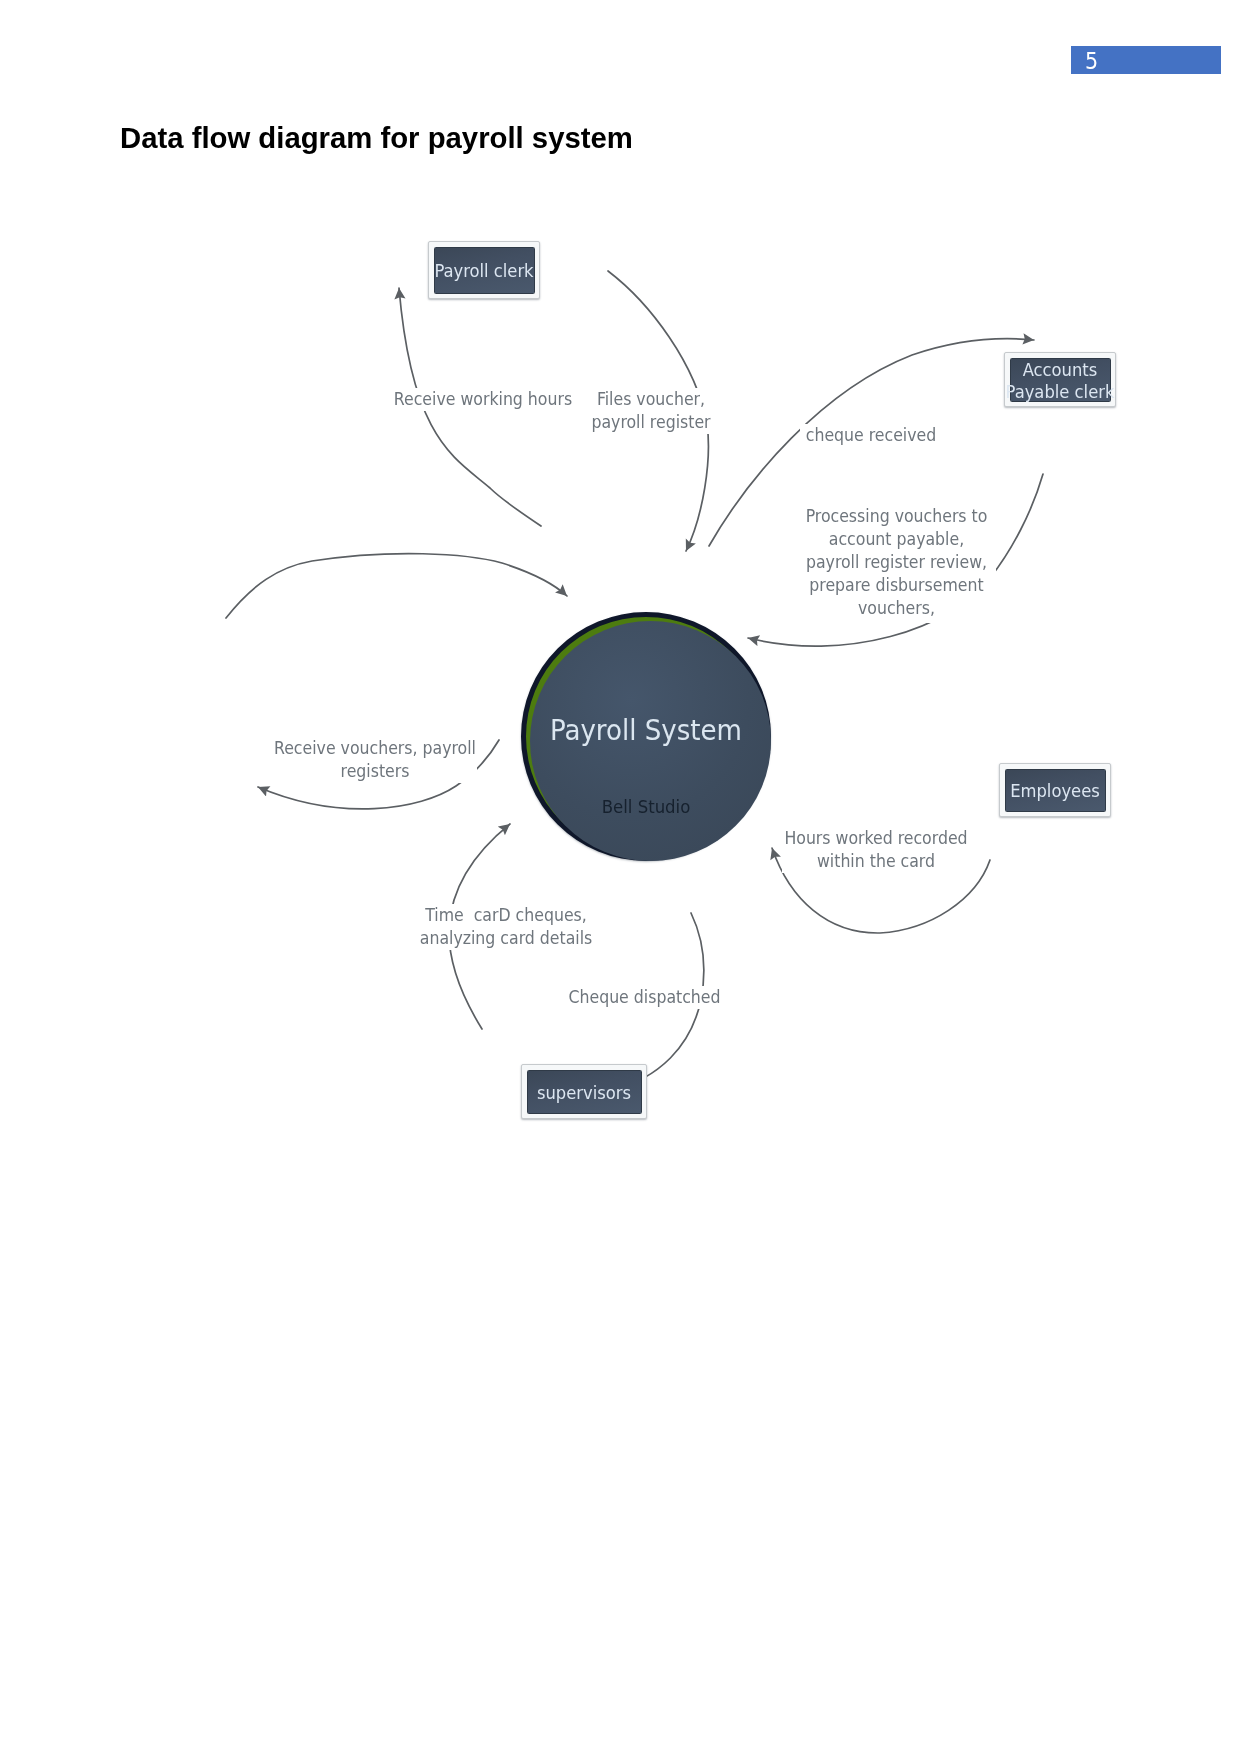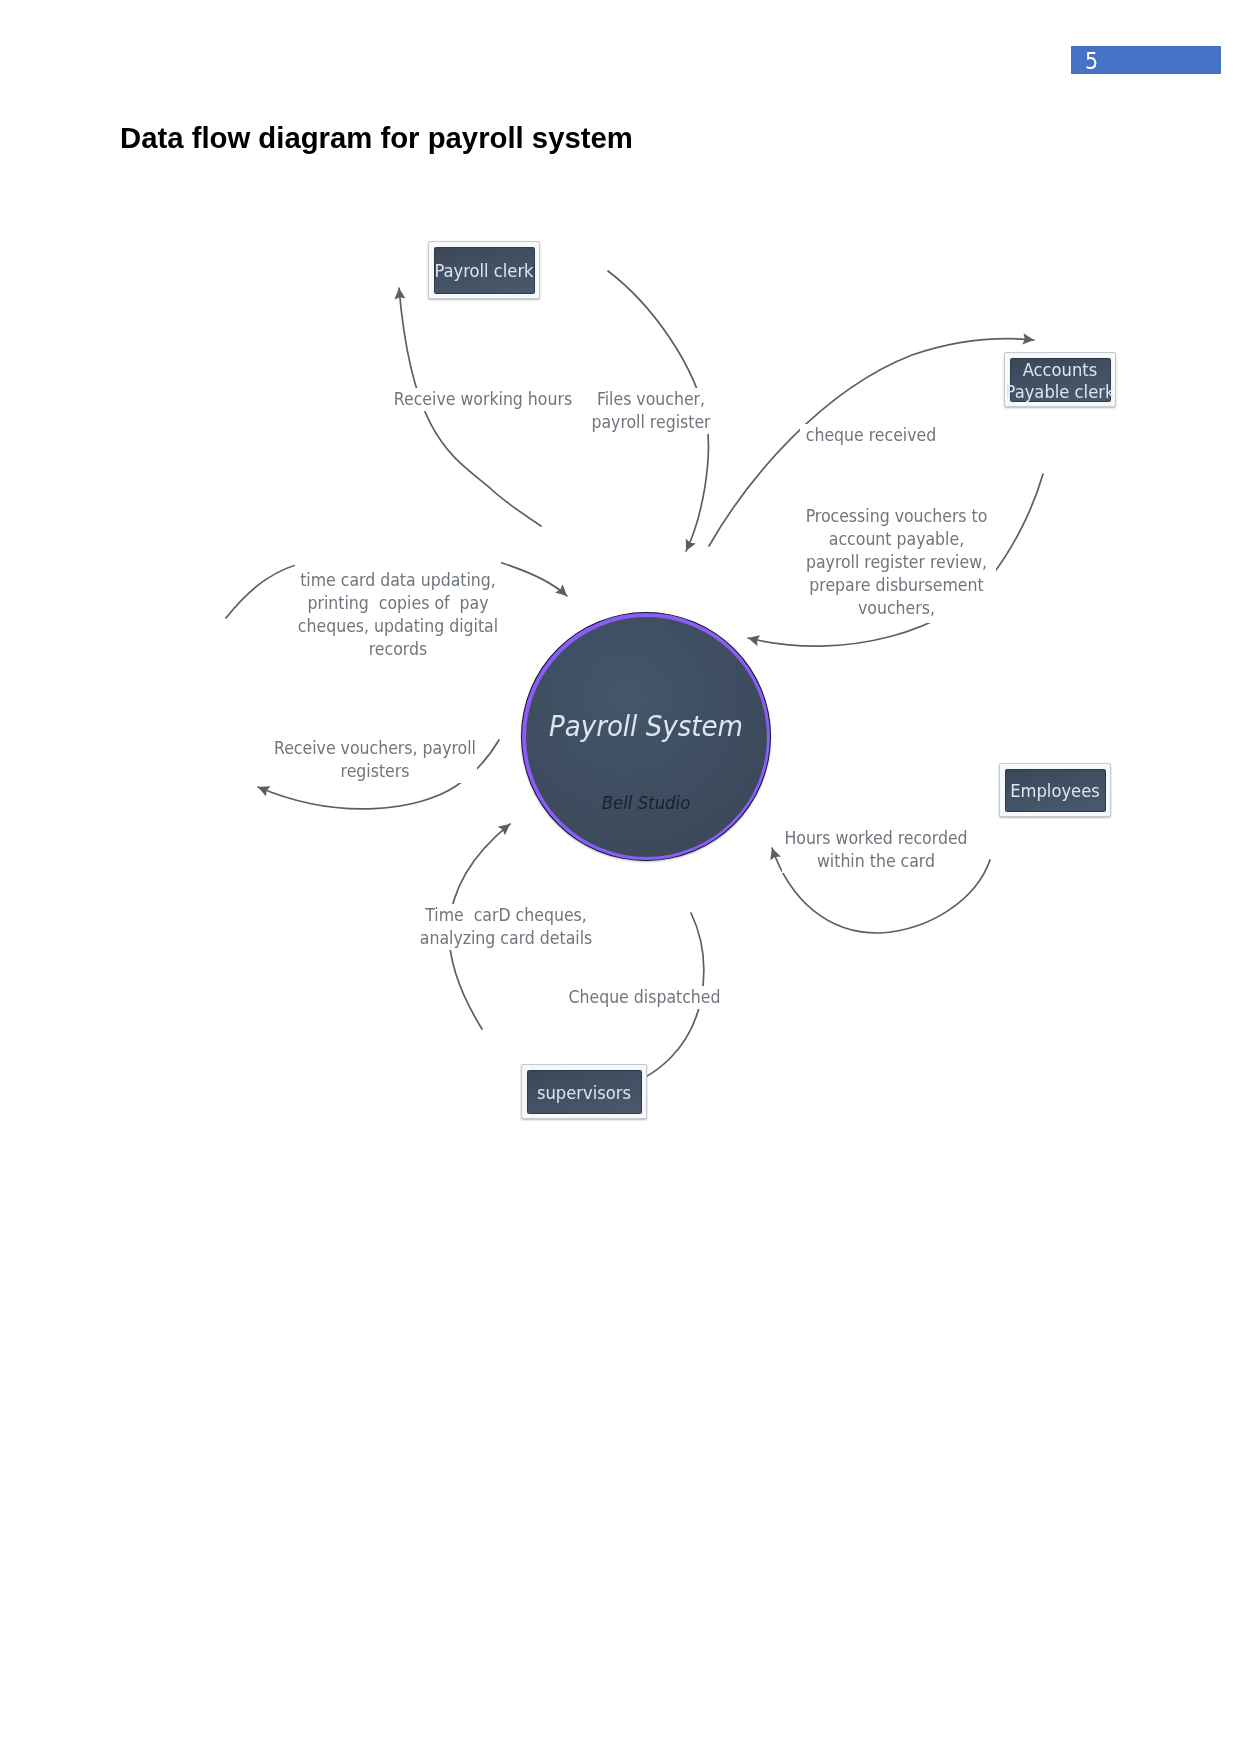--- a/index.html
+++ b/index.html
@@ -30,23 +30,23 @@
         box-shadow:0 1px 2px rgba(90,100,110,.45);}
   .ebox-in{width:100%;height:100%;box-sizing:border-box;border-radius:1.5px;
         background:linear-gradient(168deg,#3b4757 0%,#424f62 40%,#4a596d 100%);
         display:flex;align-items:center;justify-content:center;
         border:1px solid #2f3a47;}
   .ebox-lbl{color:#dce6f1;font-family:"DejaVu Sans",sans-serif;font-stretch:condensed;
         font-size:18.2px;line-height:21.5px;text-align:center;white-space:pre;
         position:relative;top:1px;}
 
   
-  .circ{position:absolute;border-radius:50%;background:#8b5cf6;box-sizing:border-box;
-        border:1px solid #0f172a;
-        box-shadow:0 1px 2px rgba(110,120,130,.5);font-style:italic;}
+  .circ{position:absolute;border-radius:50%;background:#4d7c0f;box-sizing:border-box;
+        border:5px solid #0f172a;
+        box-shadow:0 1px 2px rgba(110,120,130,.5);}
   .circ-in{position:absolute;border-radius:50%;
         background:radial-gradient(circle at 42% 33%, #45566b 0%, #3d4c5e 55%, #394656 100%);}
   .circ-t1{position:absolute;width:100%;text-align:center;color:#dbe6f0;
         font-family:"DejaVu Sans",sans-serif;font-stretch:condensed;font-size:29px;}
   .circ-t2{position:absolute;width:100%;text-align:center;color:#16212e;
         font-family:"DejaVu Sans",sans-serif;font-stretch:condensed;font-size:18.4px;margin-top:47px;}
 
   
   .elbl{position:absolute;color:#6e757c;text-align:center;white-space:pre-wrap;
         font-family:"DejaVu Sans",sans-serif;font-stretch:condensed;
@@ -127,21 +127,20 @@
     <div class="ebox" style="left:482px;top:1064px;width:126px;height:55px;margin-left:39px;">
       <div class="ebox-in">
         <span class="ebox-lbl">supervisors</span>
       </div>
     </div>
 
     <div class="elbl boxbg" style="left:392px;top:388px;width:182px;"><span>Receive working hours</span></div>
     <div class="elbl boxbg" style="left:589px;top:388px;width:124px;"><span>Files voucher,</span><br><span>payroll register</span></div>
     <div class="elbl boxbg" style="left:800px;top:424px;width:142px;"><span>cheque received</span></div>
     <div class="elbl boxbg" style="left:797px;top:505px;width:199px;padding-bottom:3px;"><span>Processing vouchers to</span><br><span>account payable,</span><br><span>payroll register review,</span><br><span>prepare disbursement</span><br><span>vouchers,</span></div>
-    <div class="elbl boxbg pad-t" style="left:295px;top:569px;width:206px;"><span>time card data updating,</span><br><span>printing  copies of  pay</span><br><span>cheques, updating digital</span><br><span>records</span></div>
     <div class="elbl boxbg" style="left:273px;top:737px;width:204px;"><span>Receive vouchers, payroll</span><br><span>registers</span></div>
     <div class="elbl boxbg" style="left:418px;top:904px;width:176px;"><span>Time  carD cheques,</span><br><span>analyzing card details</span></div>
     <div class="elbl boxbg" style="left:563px;top:986px;width:163px;"><span>Cheque dispatched</span></div>
     <div class="elbl boxbg" style="left:782px;top:827px;width:188px;"><span>Hours worked recorded</span><br><span>within the card</span></div>
 
   </div>
 
 </div>
 
 </body></html>

